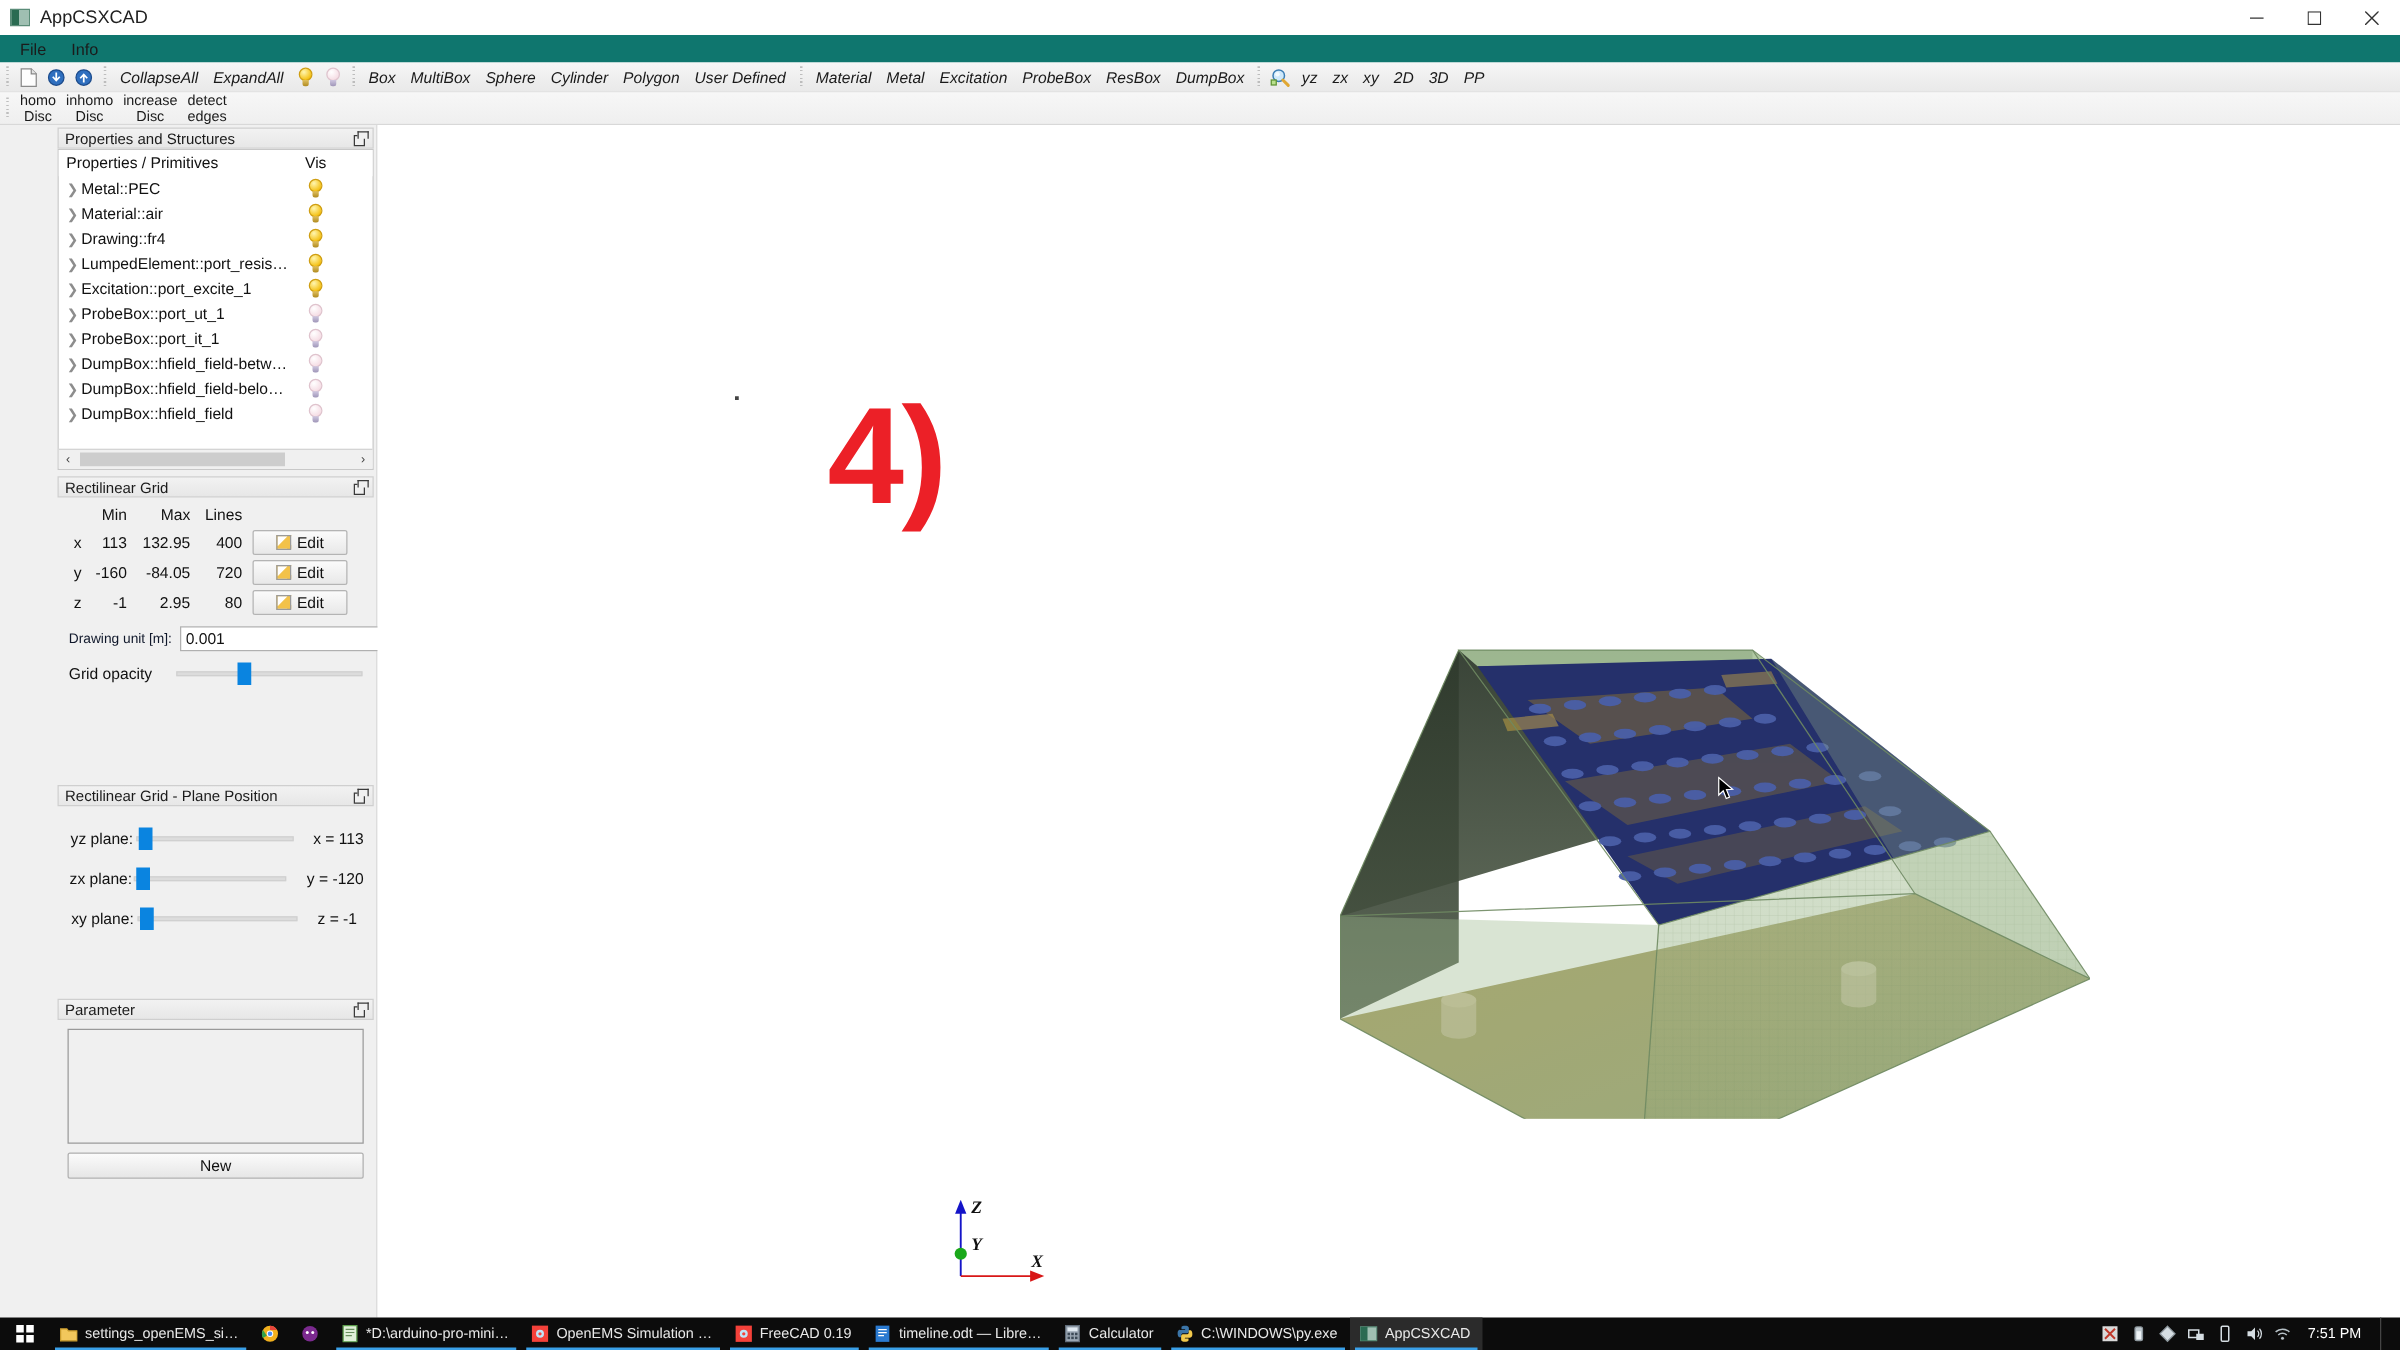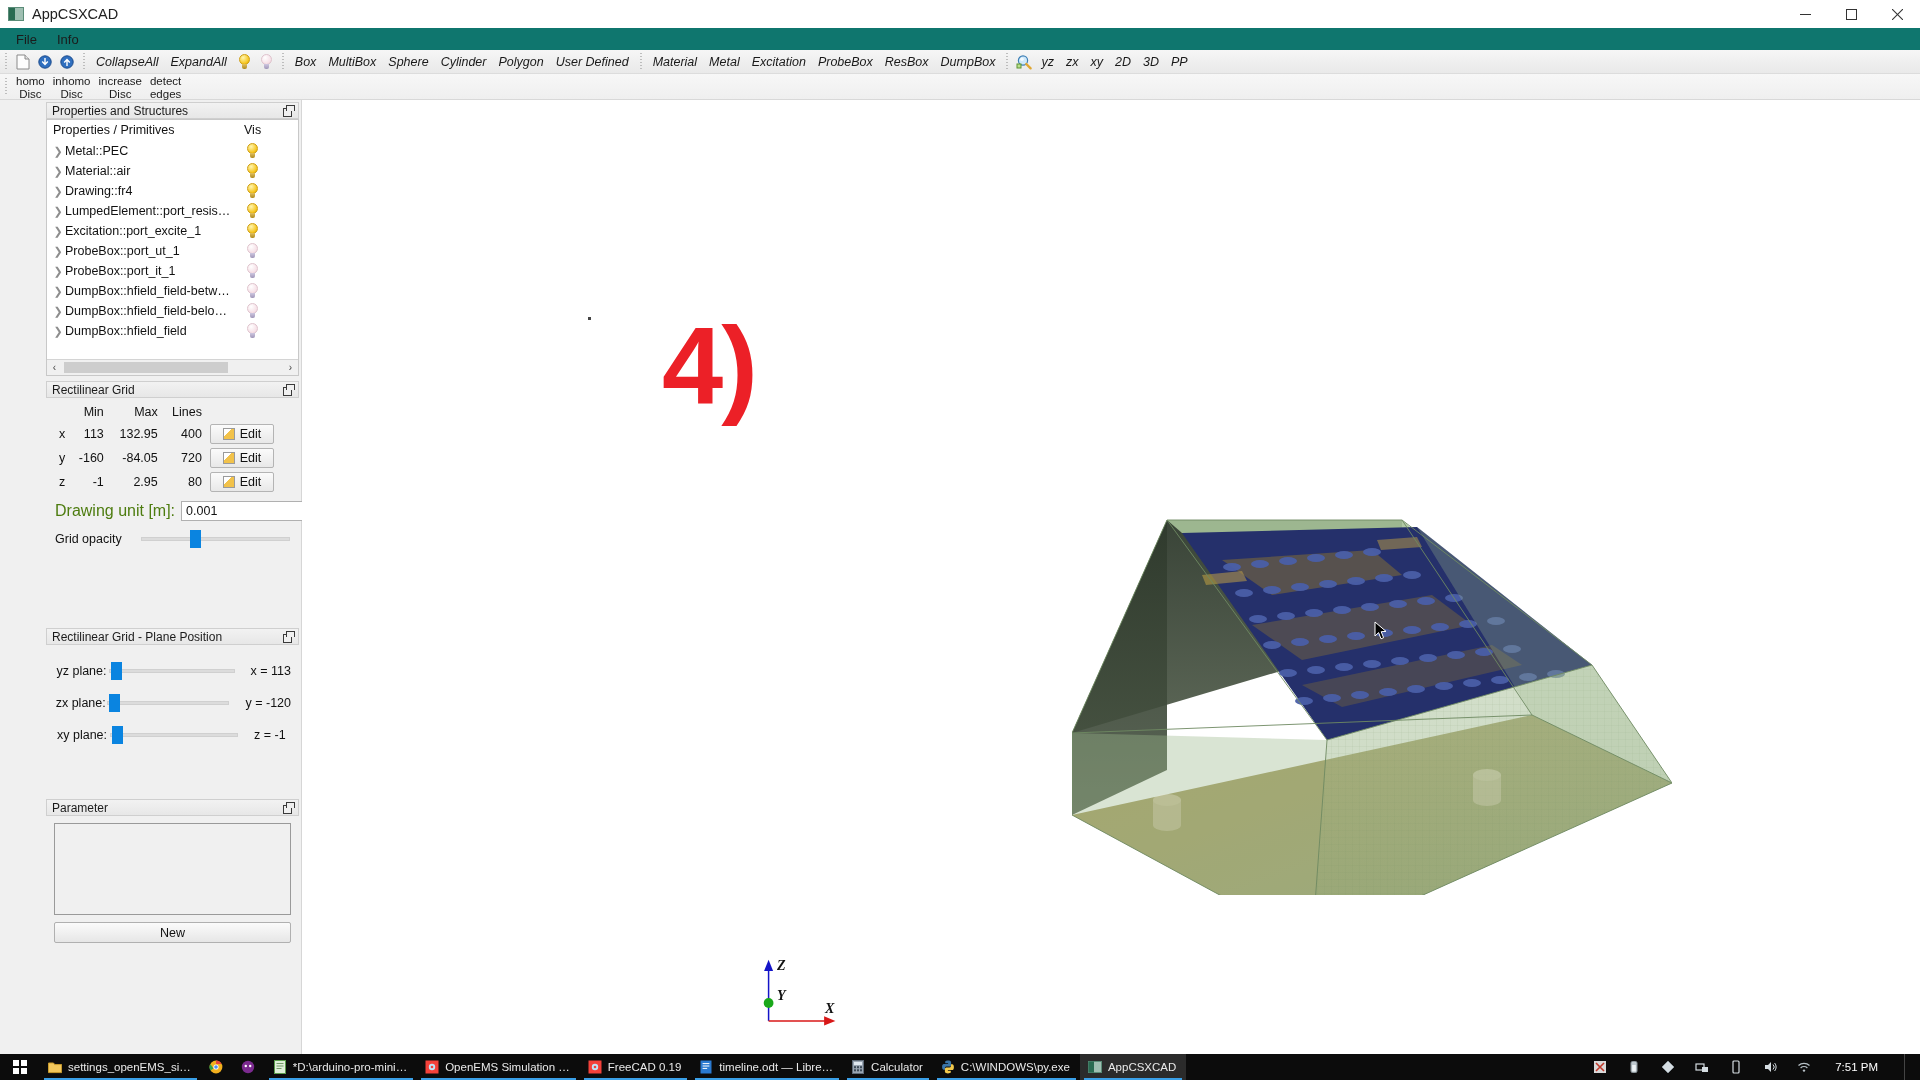--- a/index.html
+++ b/index.html
@@ -174,33 +174,33 @@
   }
   .grid-table { width: 100%; border-collapse: collapse; }
   .grid-table th {
     font-weight: normal; font-size: 12.5px; color:#111; padding: 0 4px 3px 4px; text-align: right;
   }
   .grid-table td { padding: 2px 4px; font-size: 12.5px; }
   .c-axis { text-align: left; width: 14px; }
   .c-num { text-align: right; }
   .btn-edit {
     display: flex; align-items: center; justify-content: center; gap: 5px;
-    width: 64px; height: 20px;
+    width: 76px; height: 20px;
     background: linear-gradient(180deg,#fbfbfb,#e8e8e8);
     border: 1px solid #b4b4b4; border-radius: 2px;
     font-size: 12.5px; color: #111;
   }
   .pencil-icon { width: 12px; height: 12px; position: relative; }
   .pencil-icon::before {
     content:""; position:absolute; inset:0;
     background: linear-gradient(135deg,#ffffff 0 40%, #f2c24a 40% 100%);
     border: 1px solid #9a9a9a;
   }
   .unit-row { display: flex; align-items: center; margin-top: 7px; }
-  .unit-label { font-size: 16px; color:#4d7c0f; white-space: nowrap; }
+  .unit-label { font-size: 11px; color:#0f172a; white-space: nowrap; }
   .unit-input {
     flex: 1; margin-left: 6px; height: 20px;
     border: 1px solid #b0b0b0; background: #ffffff;
     font-size: 12.5px; color: #111; padding: 1px 4px;
     font-family: "Liberation Sans", sans-serif;
   }
   .opacity-row { display: flex; align-items: center; margin-top: 9px; }
   .opacity-label { font-size: 12.5px; color:#111; width: 86px; }
   .slider { flex: 1; height: 18px; position: relative; display: flex; align-items: center; }
   .slider .track { position: absolute; left: 0; right: 0; height: 4px; background: #dcdcdc; border: 1px solid #d0d0d0; }
@@ -257,21 +257,21 @@
   .tb-item {
     height: 26px; display: flex; align-items: center; gap: 6px;
     padding: 0 10px 0 8px; white-space: nowrap; position: relative;
     max-width: 172px; overflow: hidden;
   }
   .tb-item.active { background: #2b2b2b; }
   .tb-item.active::after, .tb-item.underline::after {
     content:""; position:absolute; left: 4px; right: 4px; bottom: 0; height: 2px; background: #3aa0e8;
   }
   .tb-ico { width: 14px; height: 14px; flex: none; }
-  .tray { margin-left: auto; display: flex; align-items: center; gap: 20px; padding-right: 8px; }
+  .tray { margin-left: auto; display: flex; align-items: center; gap: 9px; padding-right: 8px; }
   .tray-ico { width: 14px; height: 14px; }
   .clock { font-size: 11.5px; color: #fff; margin-left: 4px; }
   .show-desktop { width: 8px; height: 26px; border-left: 1px solid #444; margin-left: 6px; }
 </style>
 </head>
 <body>
 
 <div class="titlebar">
   <div class="app-icon"></div>
   <div class="app-title">AppCSXCAD</div>

